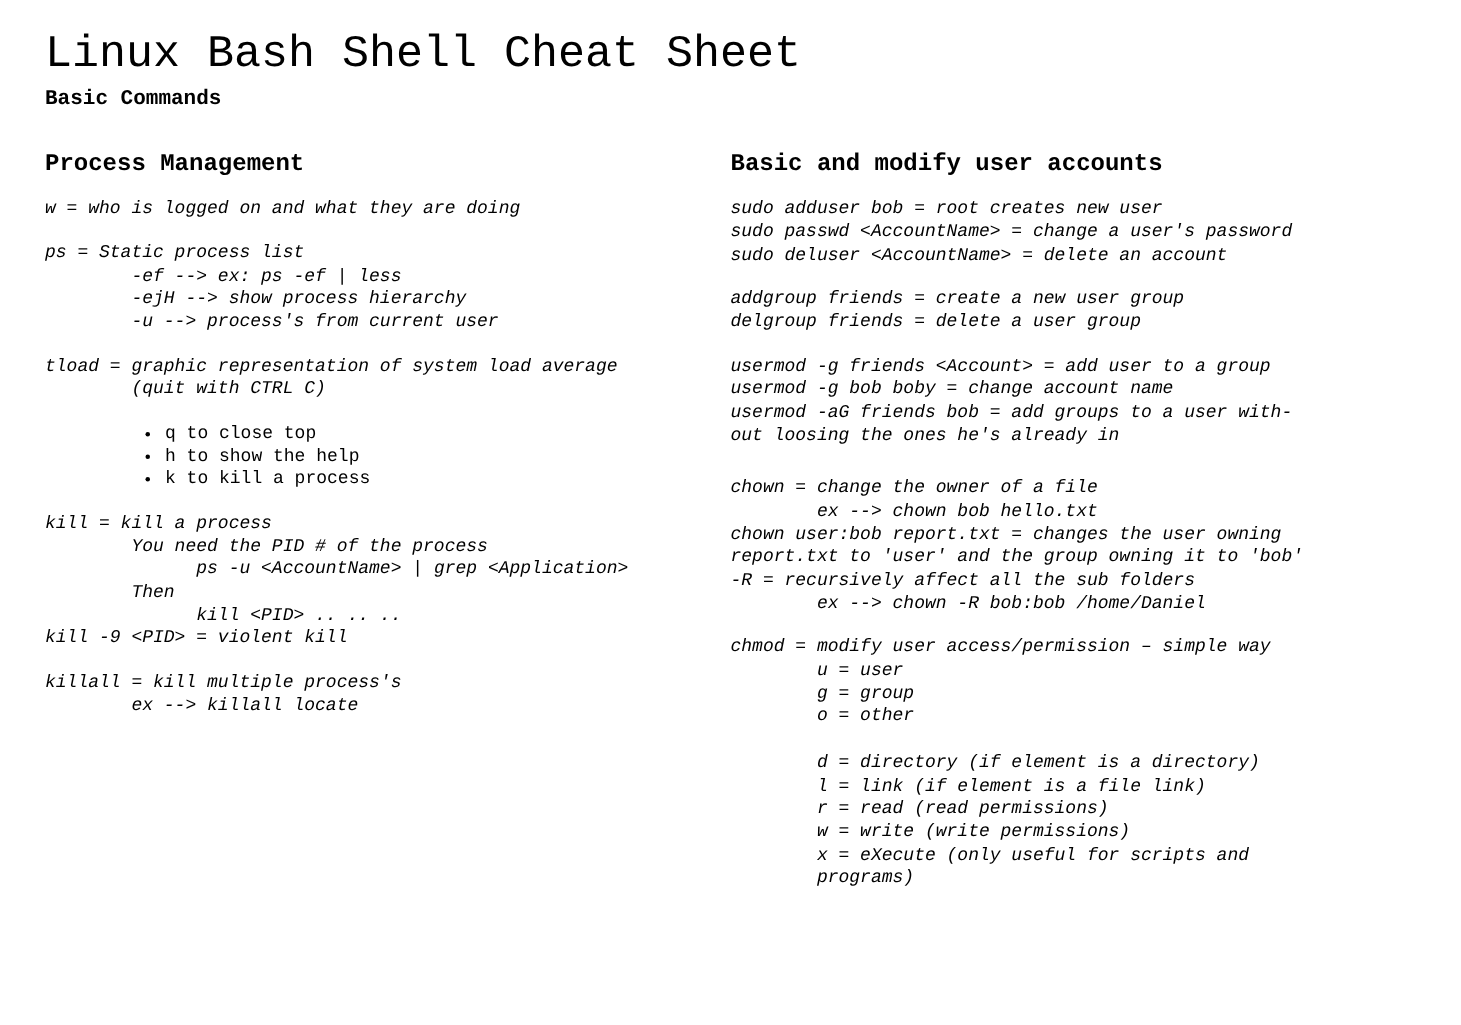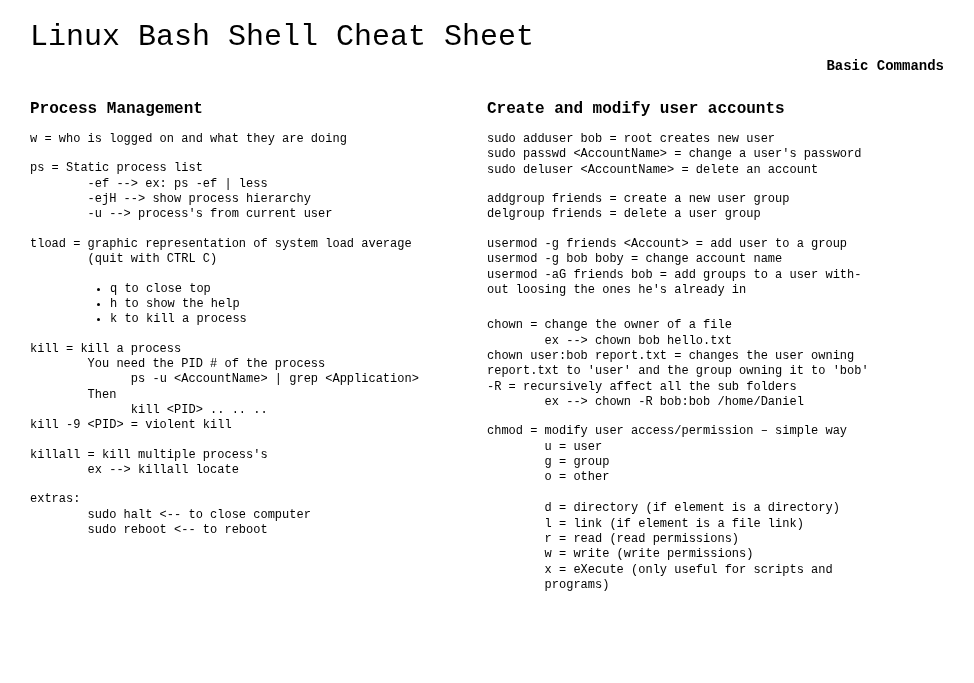--- a/index.html
+++ b/index.html
@@ -11,41 +11,42 @@
     background: #fff;
     width: 974px;
     box-sizing: border-box;
   }
   .title {
     font-size: 30px;
     font-weight: normal;
     margin: 0 0 4px 0;
   }
   .subtitle {
-    text-align: right;
+    text-align: left;
     font-size: 14px;
     font-weight: bold;
     margin: 0 0 26px 0;
   }
   .columns {
     display: flex;
   }
   .col {
     flex: 1;
     min-width: 0;
   }
   .section-heading {
     font-weight: bold;
     font-size: 16px;
     margin: 0 0 14px 0;
   }
   .block {
     margin: 0 0 14px 0;
     white-space: pre-wrap;
     line-height: 1.28;
+    font-style: italic;
   }
   ul.bullets {
     list-style: disc;
     margin: 0 0 14px 0;
     padding-left: 80px;
   }
   ul.bullets li {
     line-height: 1.28;
   }
 </style>
@@ -72,27 +73,24 @@
       <li>k to kill a process</li>
     </ul>
     <div class="block">kill = kill a process
         You need the PID # of the process
               ps -u &lt;AccountName&gt; | grep &lt;Application&gt;
         Then
               kill &lt;PID&gt; .. .. ..
 kill -9 &lt;PID&gt; = violent kill</div>
     <div class="block">killall = kill multiple process's
         ex --&gt; killall locate</div>
-    <div class="block">extras:
-        sudo halt &lt;-- to close computer
-        sudo reboot &lt;-- to reboot</div>
   </div>
 
   <div class="col">
-    <div class="section-heading">Create and modify user accounts</div>
+    <div class="section-heading">Basic and modify user accounts</div>
     <div class="block">sudo adduser bob = root creates new user
 sudo passwd &lt;AccountName&gt; = change a user's password
 sudo deluser &lt;AccountName&gt; = delete an account</div>
     <div class="block">addgroup friends = create a new user group
 delgroup friends = delete a user group</div>
     <div class="block" style="margin-bottom:20px">usermod -g friends &lt;Account&gt; = add user to a group
 usermod -g bob boby = change account name
 usermod -aG friends bob = add groups to a user with-
 out loosing the ones he's already in</div>
     <div class="block">chown = change the owner of a file

